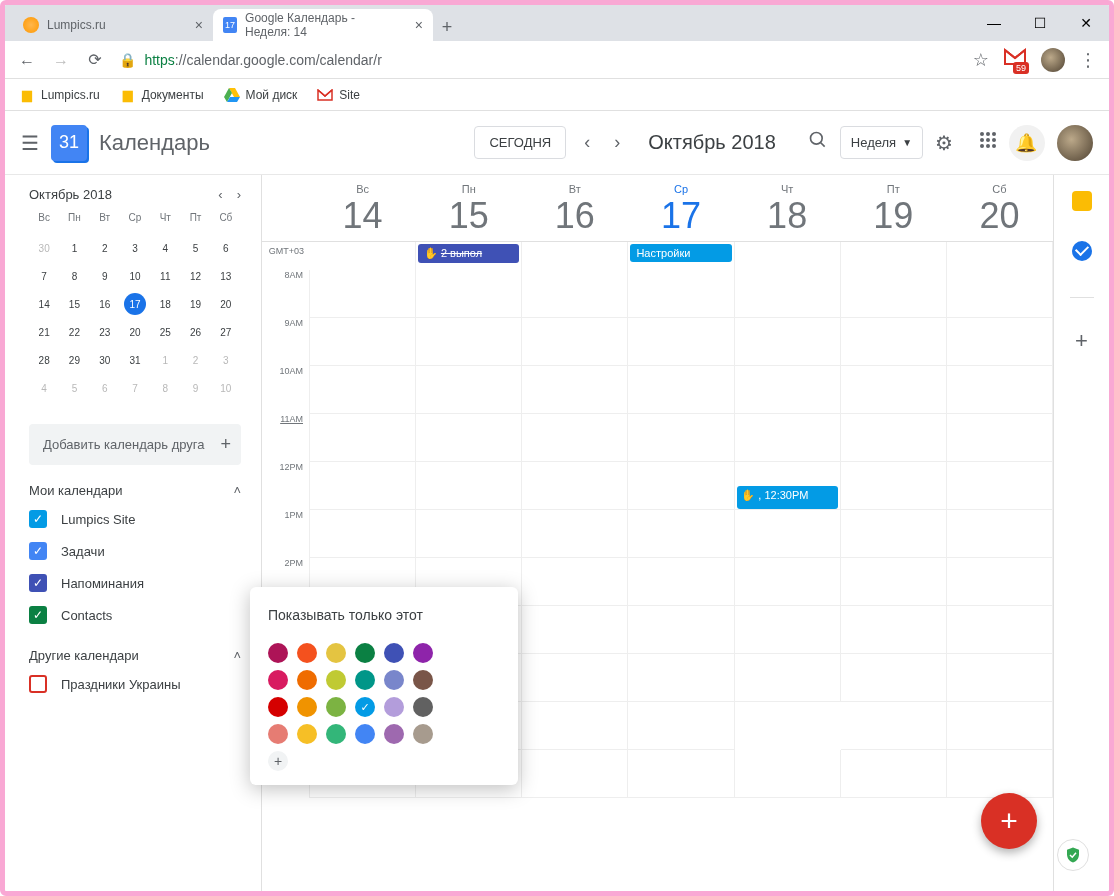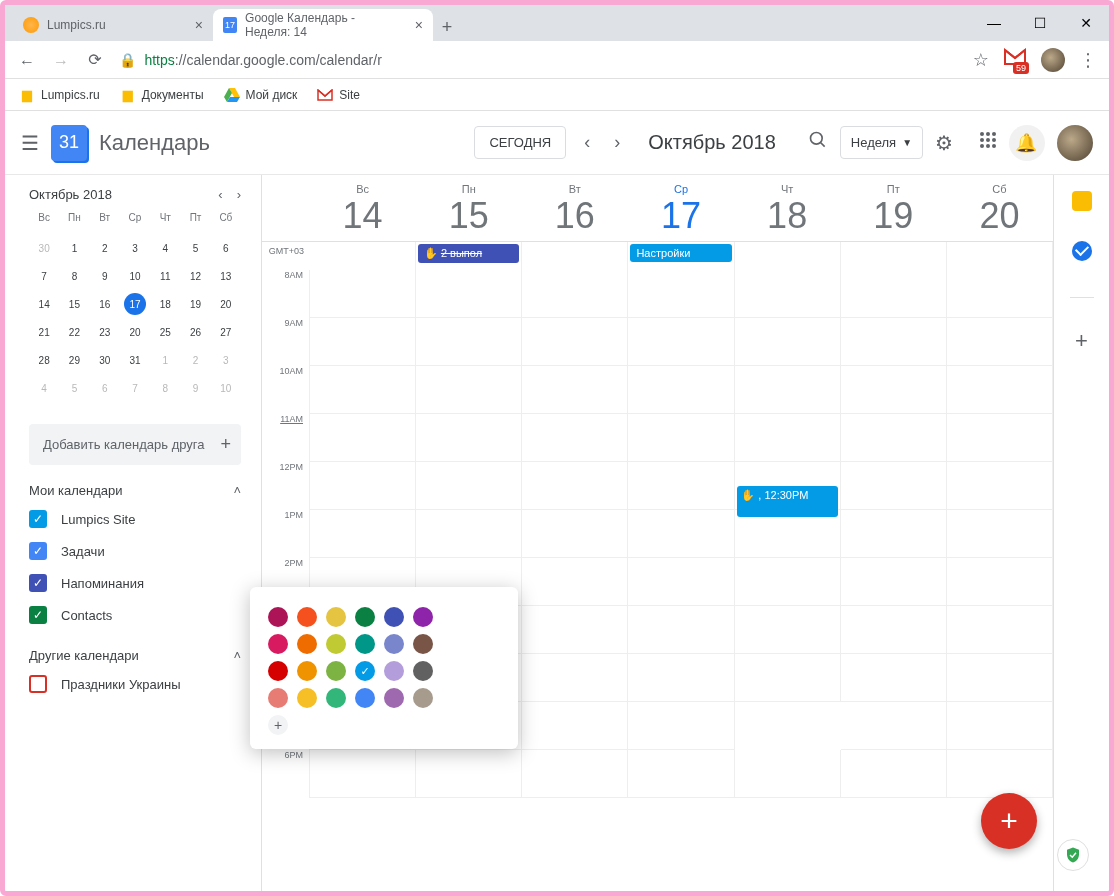--- a/index.html
+++ b/index.html
@@ -415,21 +415,21 @@
           <div class="hour-cell" style="grid-area: 4 / 5;"></div>
           <div class="hour-cell" style="grid-area: 4 / 6;"></div>
           <div class="hour-cell" style="grid-area: 4 / 7;"></div>
           <div class="hour-cell" style="grid-area: 4 / 8;"></div>
           <div class="hour-label" style="grid-area: 5 / 1;">12PM</div>
           <div class="hour-cell" style="grid-area: 5 / 2;"></div>
           <div class="hour-cell" style="grid-area: 5 / 3;"></div>
           <div class="hour-cell" style="grid-area: 5 / 4;"></div>
           <div class="hour-cell" style="grid-area: 5 / 5;"></div>
           <div class="hour-cell" style="grid-area: 5 / 6;">
-            <div class="event-block" style="top: 24px; height: 31px;">✋ , 12:30PM</div>
+            <div class="event-block" style="top: 24px; height: 23px;">✋ , 12:30PM</div>
           </div>
           <div class="hour-cell" style="grid-area: 5 / 7;"></div>
           <div class="hour-cell" style="grid-area: 5 / 8;"></div>
           <div class="hour-label" style="grid-area: 6 / 1;">1PM</div>
           <div class="hour-cell" style="grid-area: 6 / 2;"></div>
           <div class="hour-cell" style="grid-area: 6 / 3;"></div>
           <div class="hour-cell" style="grid-area: 6 / 4;"></div>
           <div class="hour-cell" style="grid-area: 6 / 5;"></div>
           <div class="hour-cell" style="grid-area: 6 / 6;"></div>
           <div class="hour-cell" style="grid-area: 6 / 7;"></div>
@@ -478,20 +478,21 @@
 
     <div class="side-panel">
       <div class="sp-icon sp-keep"></div>
       <div class="sp-icon sp-tasks"></div>
       <div style="border-top:1px solid #e0e0e0; width:24px; margin-top:6px"></div>
       <div class="sp-plus">+</div>
     </div>
   </div>
 
   <div class="context-menu">
+    <div class="ctx-item">Показывать только этот</div>
     <div class="color-grid" id="color-grid">
         <div class="color-dot" style="background: rgb(173, 20, 87);"></div>
         <div class="color-dot" style="background: rgb(244, 81, 30);"></div>
         <div class="color-dot" style="background: rgb(228, 196, 65);"></div>
         <div class="color-dot" style="background: rgb(11, 128, 67);"></div>
         <div class="color-dot" style="background: rgb(63, 81, 181);"></div>
         <div class="color-dot" style="background: rgb(142, 36, 170);"></div>
         <div class="color-dot" style="background: rgb(216, 27, 96);"></div>
         <div class="color-dot" style="background: rgb(239, 108, 0);"></div>
         <div class="color-dot" style="background: rgb(192, 202, 51);"></div>

